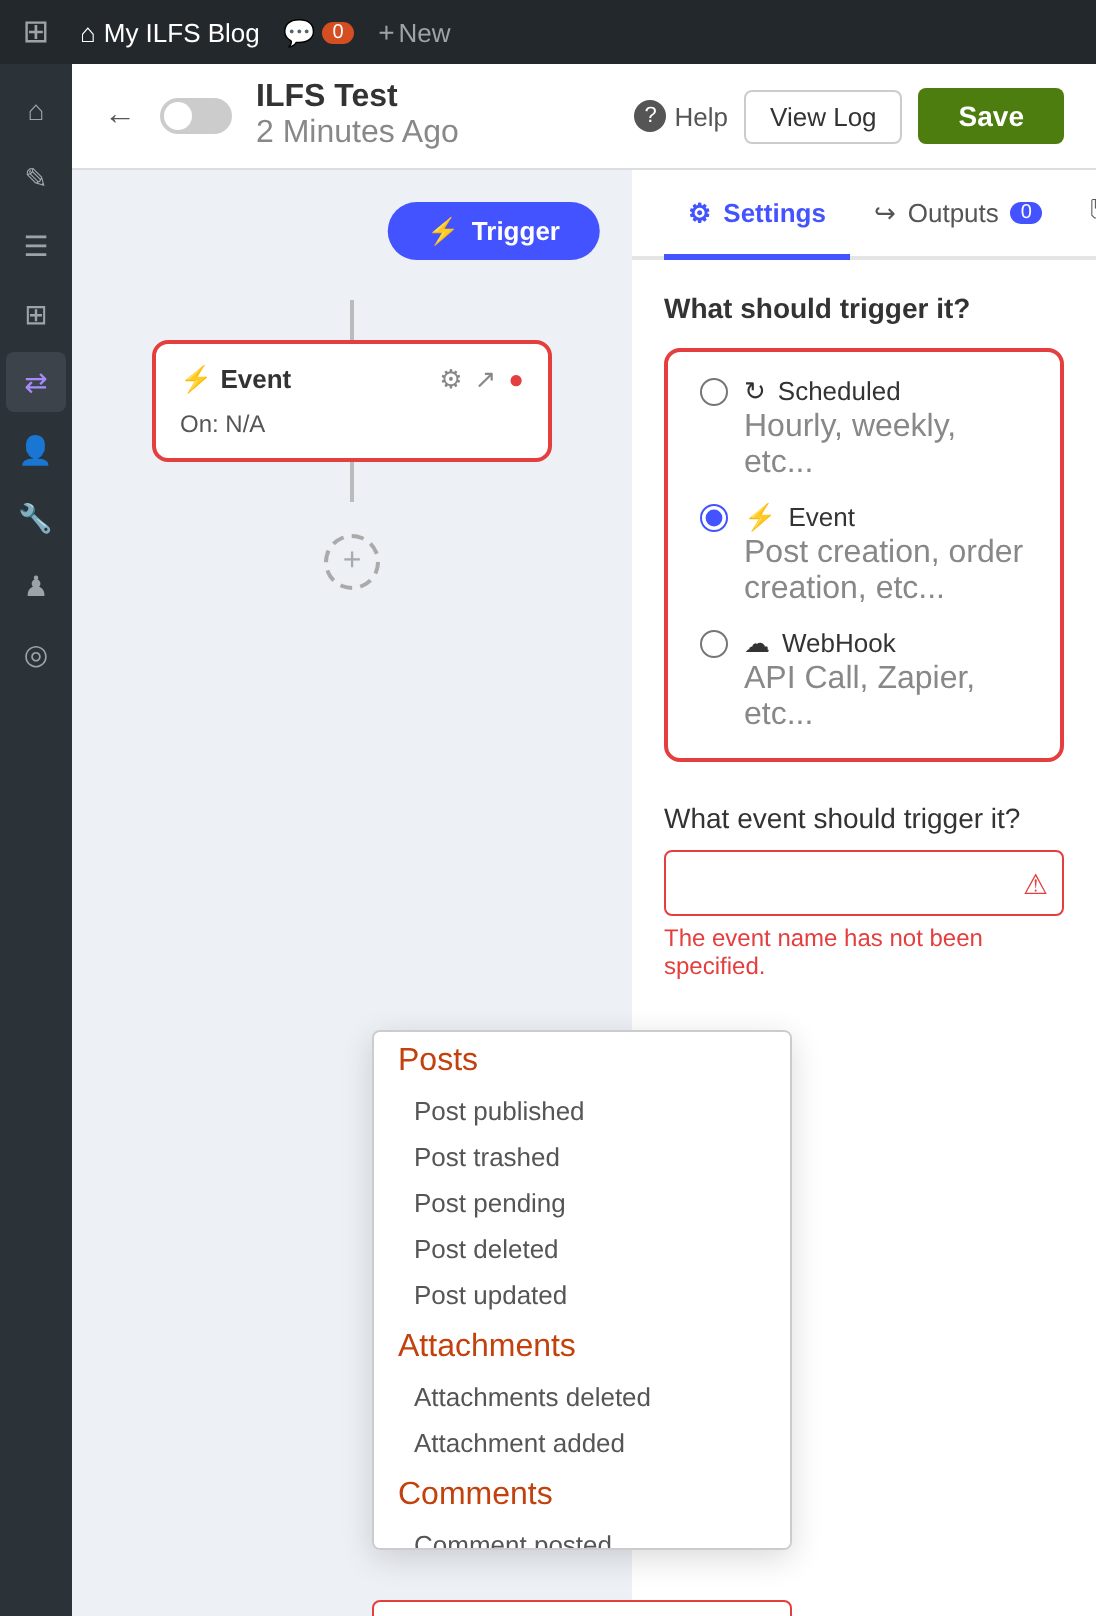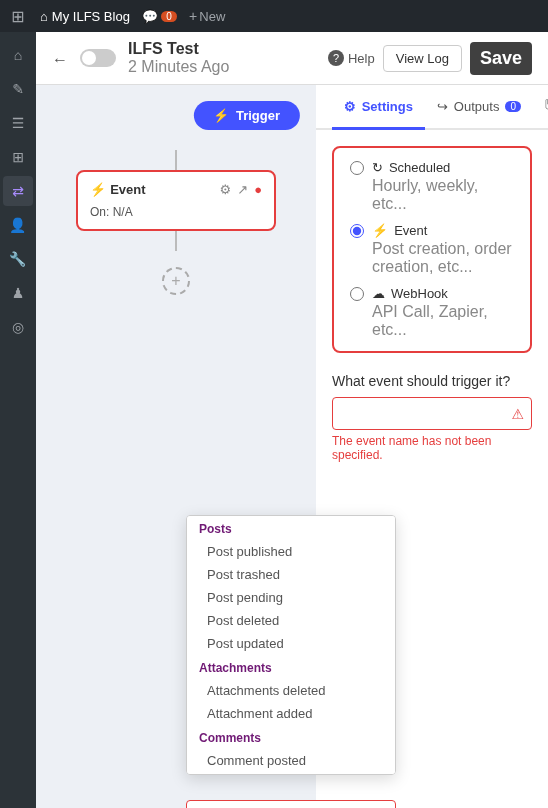--- a/index.html
+++ b/index.html
@@ -79,21 +79,21 @@
       position: absolute;
       top: 2px; left: 2px;
       transition: left 0.2s;
     }
     .header-title-group { flex: 1; }
     .header-title { font-size: 16px; font-weight: 600; color: #333; }
     .header-subtitle { font-size: 16px; color: #888; }
     .header-actions { display: flex; align-items: center; gap: 8px; }
     .help-btn { display: flex; align-items: center; gap: 4px; color: #555; background: none; border: none; cursor: pointer; font-size: 13px; }
     .viewlog-btn { border: 1px solid #ccc; background: #fff; padding: 5px 12px; border-radius: 4px; cursor: pointer; font-size: 13px; color: #333; }
-    .save-btn { background: #404040; color: #fff; border: none; padding: 6px 10px; border-radius: 4px; cursor: pointer; font-size: 18px; font-weight: 600; }
+    .save-btn { background: #4d7c0f; color: #fff; border: none; padding: 6px 20px; border-radius: 4px; cursor: pointer; font-size: 14px; font-weight: 600; }
 
     
     .canvas-tabs-area { display: flex; flex: 1; overflow: hidden; }
 
     .canvas { flex: 0 0 280px; background: #edf0f5; padding: 16px; position: relative; overflow: hidden; }
 
     
     .trigger-btn {
       background: #4353ff;
       color: #fff;
@@ -197,21 +197,21 @@
       width: 210px;
       background: #fff;
       border: 1px solid #ccc;
       border-radius: 4px;
       box-shadow: 0 4px 16px rgba(0,0,0,0.15);
       z-index: 100;
       max-height: 260px;
       overflow-y: auto;
       font-size: 13px;
     }
-    .dropdown-group-header { padding: 6px 12px 4px; font-weight: 700; color: #701a75; font-size: 12px; }
+    .dropdown-group-header { padding: 6px 12px 4px; font-weight: 400; color: #c2410c; font-size: 16px; }
     .dropdown-item { padding: 4px 12px 4px 20px; color: #555; cursor: pointer; }
 
     
     .bottom-input-area {
       position: absolute;
       left: 150px;
       top: 715px;
       width: 210px;
     }
     .bottom-input-box {
@@ -324,20 +324,21 @@
             <span>Outputs</span>
             <span class="tab-badge">0</span>
           </div>
           <div class="tab">
             <span>🖫</span>
           </div>
 
         </div>
 
         <div class="panel-content">
+          <div class="section-title">What should trigger it?</div>
 
           <div class="trigger-options">
             <div class="trigger-option">
               <div class="trigger-option-row">
                 <input type="radio" name="trigger" id="scheduled" style="">
                 <label for="scheduled">
                   <span>↻</span>
                   Scheduled
                 </label>
               </div>

